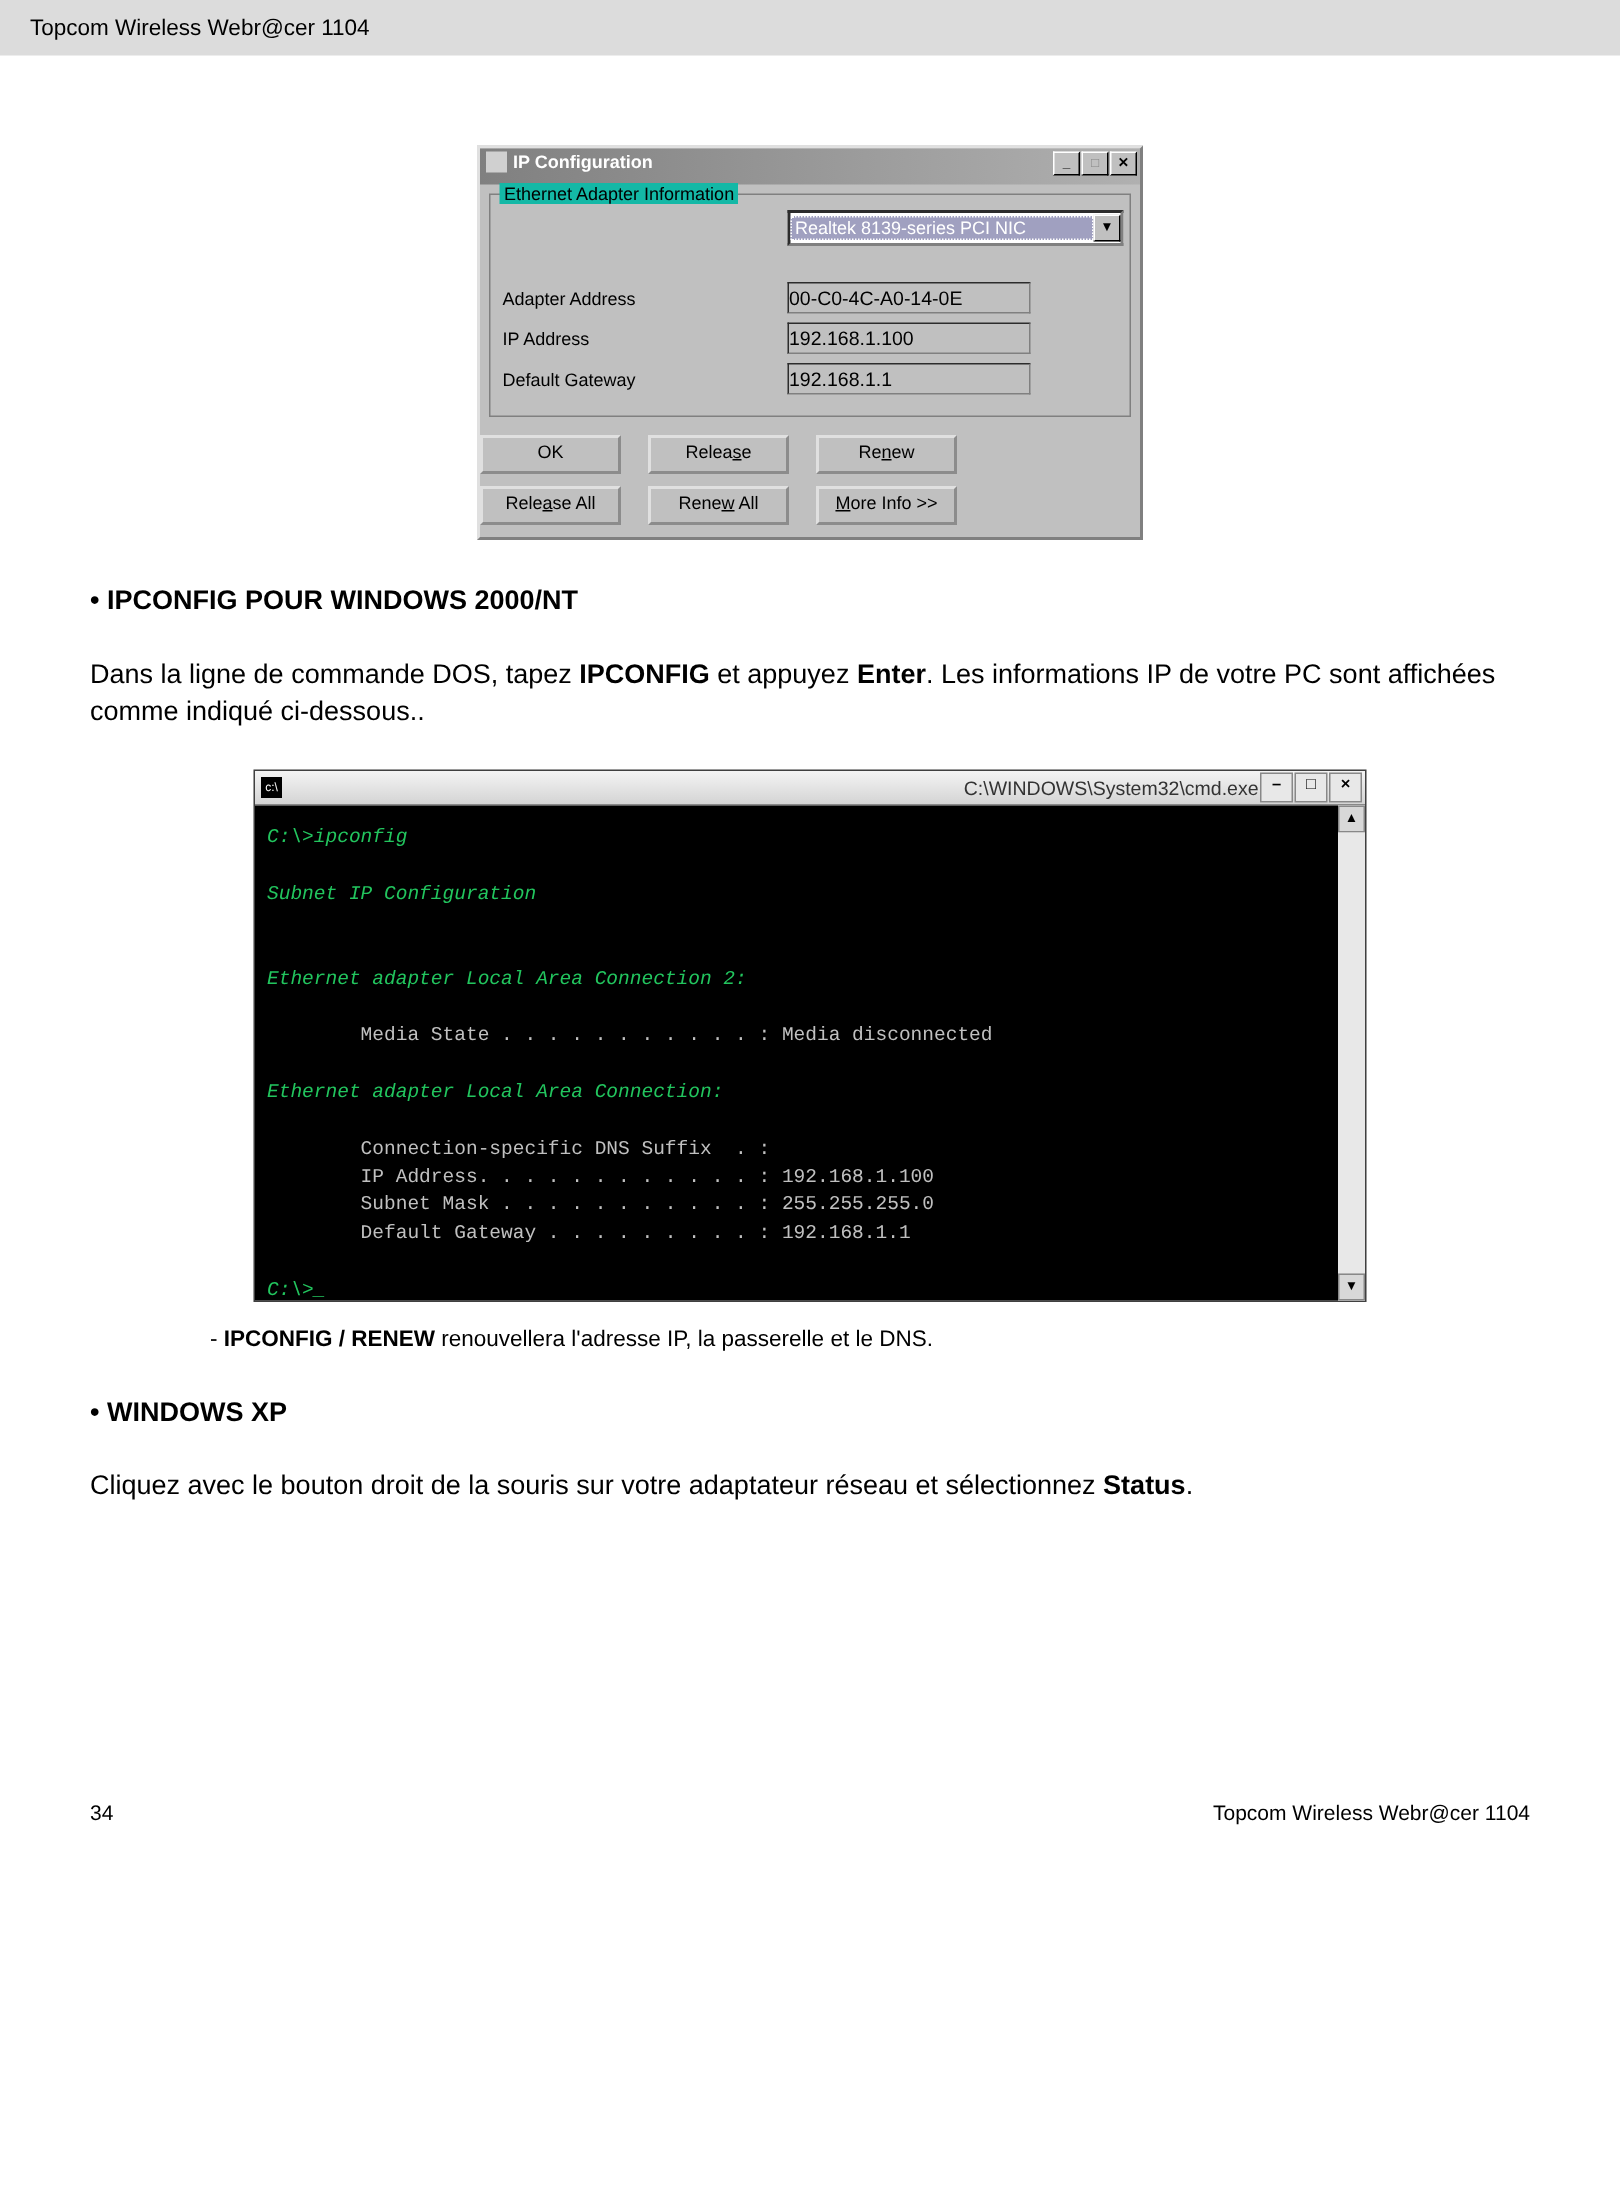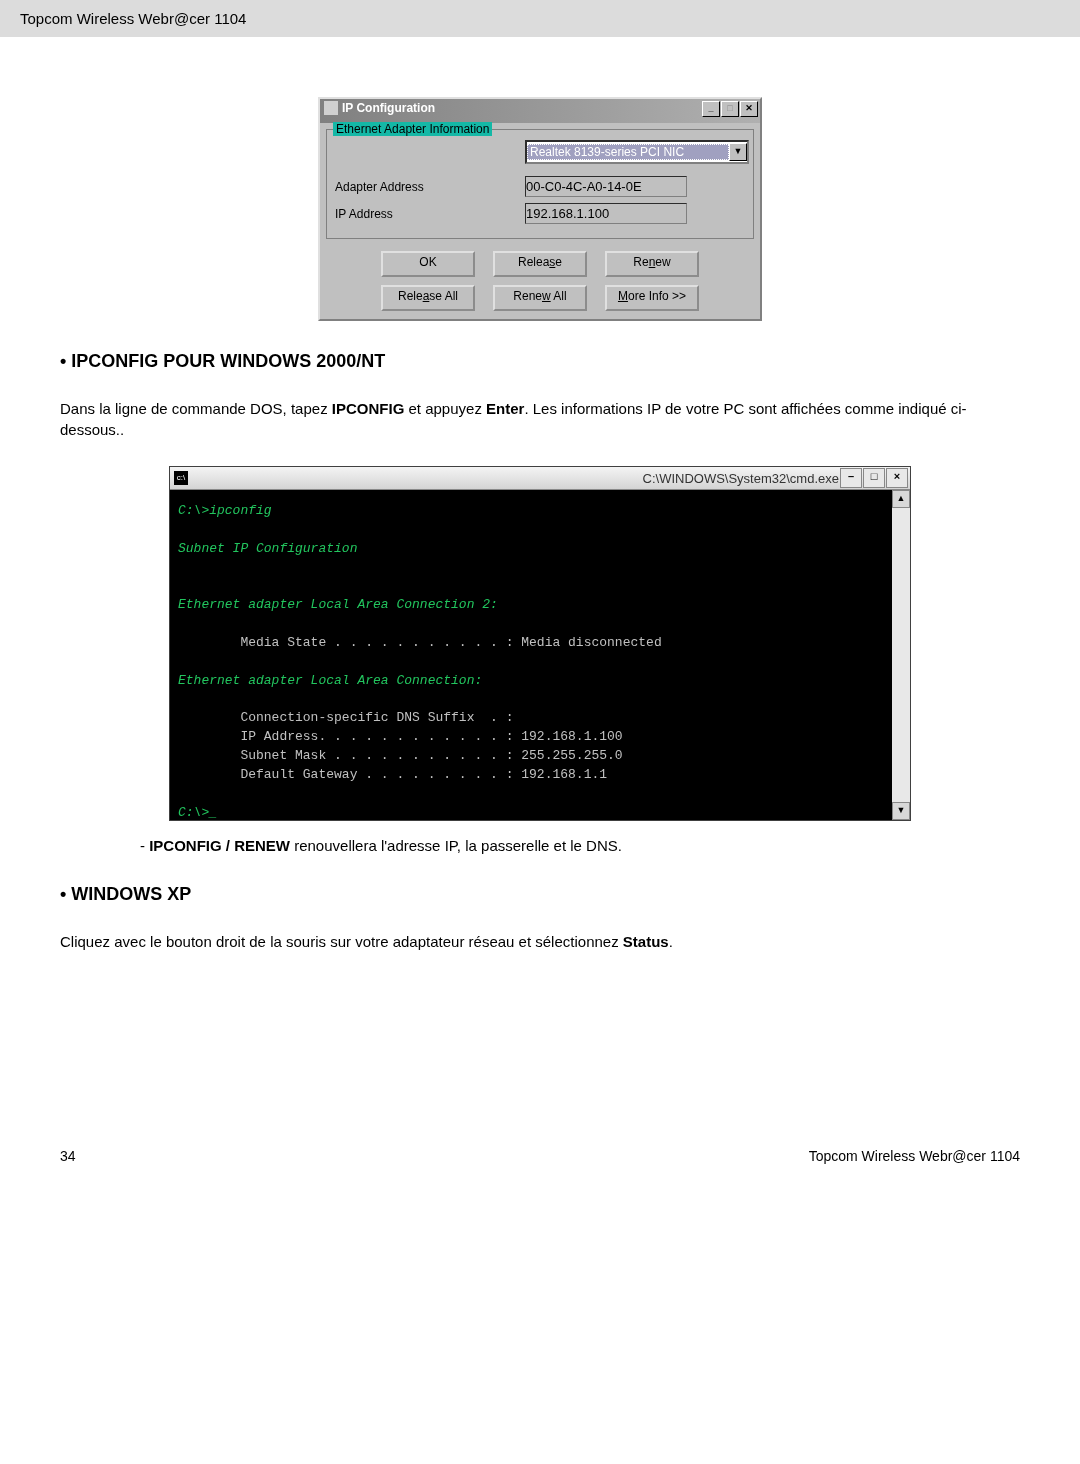--- a/index.html
+++ b/index.html
@@ -71,21 +71,21 @@
   .fieldset-legend {
     position: absolute;
     top: -8px;
     left: 6px;
     background: #14b8a6;
     padding: 0 3px;
     font-size: 12px;
   }
   .adapter-select {
     margin-left: 190px;
-    margin-bottom: 12px;
+    margin-bottom: 24px;
   }
   .select-box {
     width: 220px;
     height: 20px;
     border: 2px inset #808080;
     background: #fff;
     display: flex;
     align-items: center;
     font-size: 12px;
   }
@@ -120,21 +120,20 @@
   }
   .info-value {
     width: 160px;
     border: 1px inset #808080;
     background: #c0c0c0;
     padding: 2px 0;
     font-size: 13px;
   }
   .button-row {
     display: flex;
-    justify-content: center;
     gap: 18px;
     padding: 6px 0 2px 0;
   }
   .win-button {
     width: 90px;
     height: 22px;
     background: #c0c0c0;
     border: 2px outset #e0e0e0;
     font-size: 12px;
     text-align: center;
@@ -143,21 +142,21 @@
   }
   .underline-char {
     text-decoration: underline;
   }
   h2.section-heading {
     font-size: 18px;
     font-weight: bold;
     margin: 30px 0 16px 0;
   }
   .body-text {
-    font-size: 15px;
+    font-size: 18px;
     line-height: 1.4;
     margin: 26px 0;
   }
   .cmd-window {
     width: 740px;
     margin: 24px auto 10px auto;
     border: 1px solid #404040;
     background: #ececec;
   }
   .cmd-titlebar {
@@ -271,20 +270,24 @@
       </div>
 
       <div class="info-row">
         <div class="info-label">Adapter Address</div>
         <div class="info-value">00-C0-4C-A0-14-0E</div>
       </div>
       <div class="info-row">
         <div class="info-label">IP Address</div>
         <div class="info-value">192.168.1.100</div>
       </div>
+      <div class="info-row">
+        <div class="info-label">Default Gateway</div>
+        <div class="info-value">192.168.1.1</div>
+      </div>
     </div>
 
     <div class="button-row">
       <div class="win-button">OK</div>
       <div class="win-button">Relea<span class="underline-char">s</span>e</div>
       <div class="win-button">Re<span class="underline-char">n</span>ew</div>
     </div>
     <div class="button-row" style="padding-bottom:8px">
       <div class="win-button">Rele<span class="underline-char">a</span>se All</div>
       <div class="win-button">Rene<span class="underline-char">w</span> All</div>

